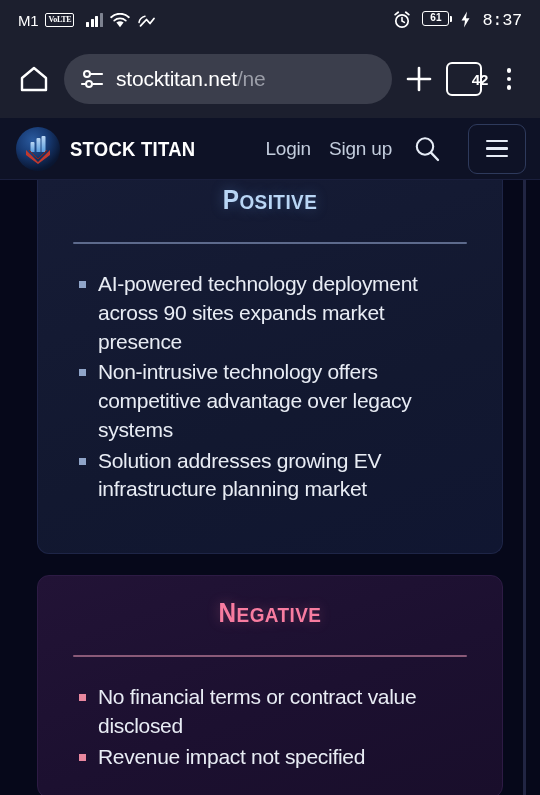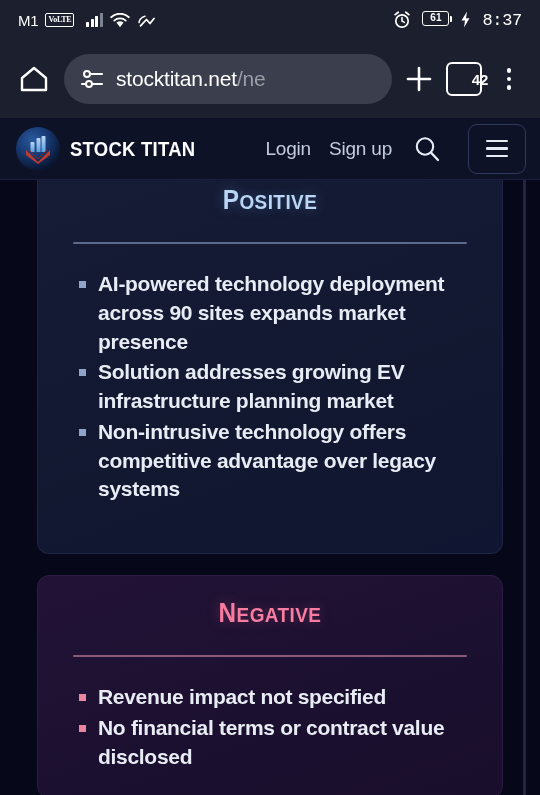--- a/index.html
+++ b/index.html
@@ -331,21 +331,21 @@
     padding: 0 30px 0 60px;
   }
   ul.bullets li {
     position: relative;
     font-size: 21px;
     line-height: 1.37;
     color: #e8ecf4;
     margin-bottom: 2px;
     font-family: "Liberation Sans", sans-serif;
     letter-spacing: -0.3px;
-    font-weight: 700;
+    font-weight: 400;
   }
   ul.bullets li::before {
     content: "";
     position: absolute;
     left: -19px;
     top: 11px;
     width: 7px;
     height: 7px;
   }
   .bullets-positive li::before { background: #8fa4c8; }
@@ -496,30 +496,30 @@
   <div class="page-body">
     <div class="scrollbar-track"></div>
 
     <div class="content-wrap">
 
       <div class="card card-positive">
         <div class="card-title title-positive"><span>P</span><span class="small-cap">OSITIVE</span></div>
         <div class="divider divider-positive"></div>
         <ul class="bullets bullets-positive">
           <li>AI-powered technology deployment across 90 sites expands market presence</li>
+          <li>Non-intrusive technology offers competitive advantage over legacy systems</li>
           <li>Solution addresses growing EV infrastructure planning market</li>
-          <li>Non-intrusive technology offers competitive advantage over legacy systems</li>
         </ul>
       </div>
 
       <div class="card card-negative">
         <div class="card-title title-negative"><span>N</span><span class="small-cap">EGATIVE</span></div>
         <div class="divider divider-negative"></div>
         <ul class="bullets bullets-negative">
+          <li>No financial terms or contract value disclosed</li>
           <li>Revenue impact not specified</li>
-          <li>No financial terms or contract value disclosed</li>
         </ul>
       </div>
 
     </div>
   </div>
 
 </div>
 
 </body></html>

